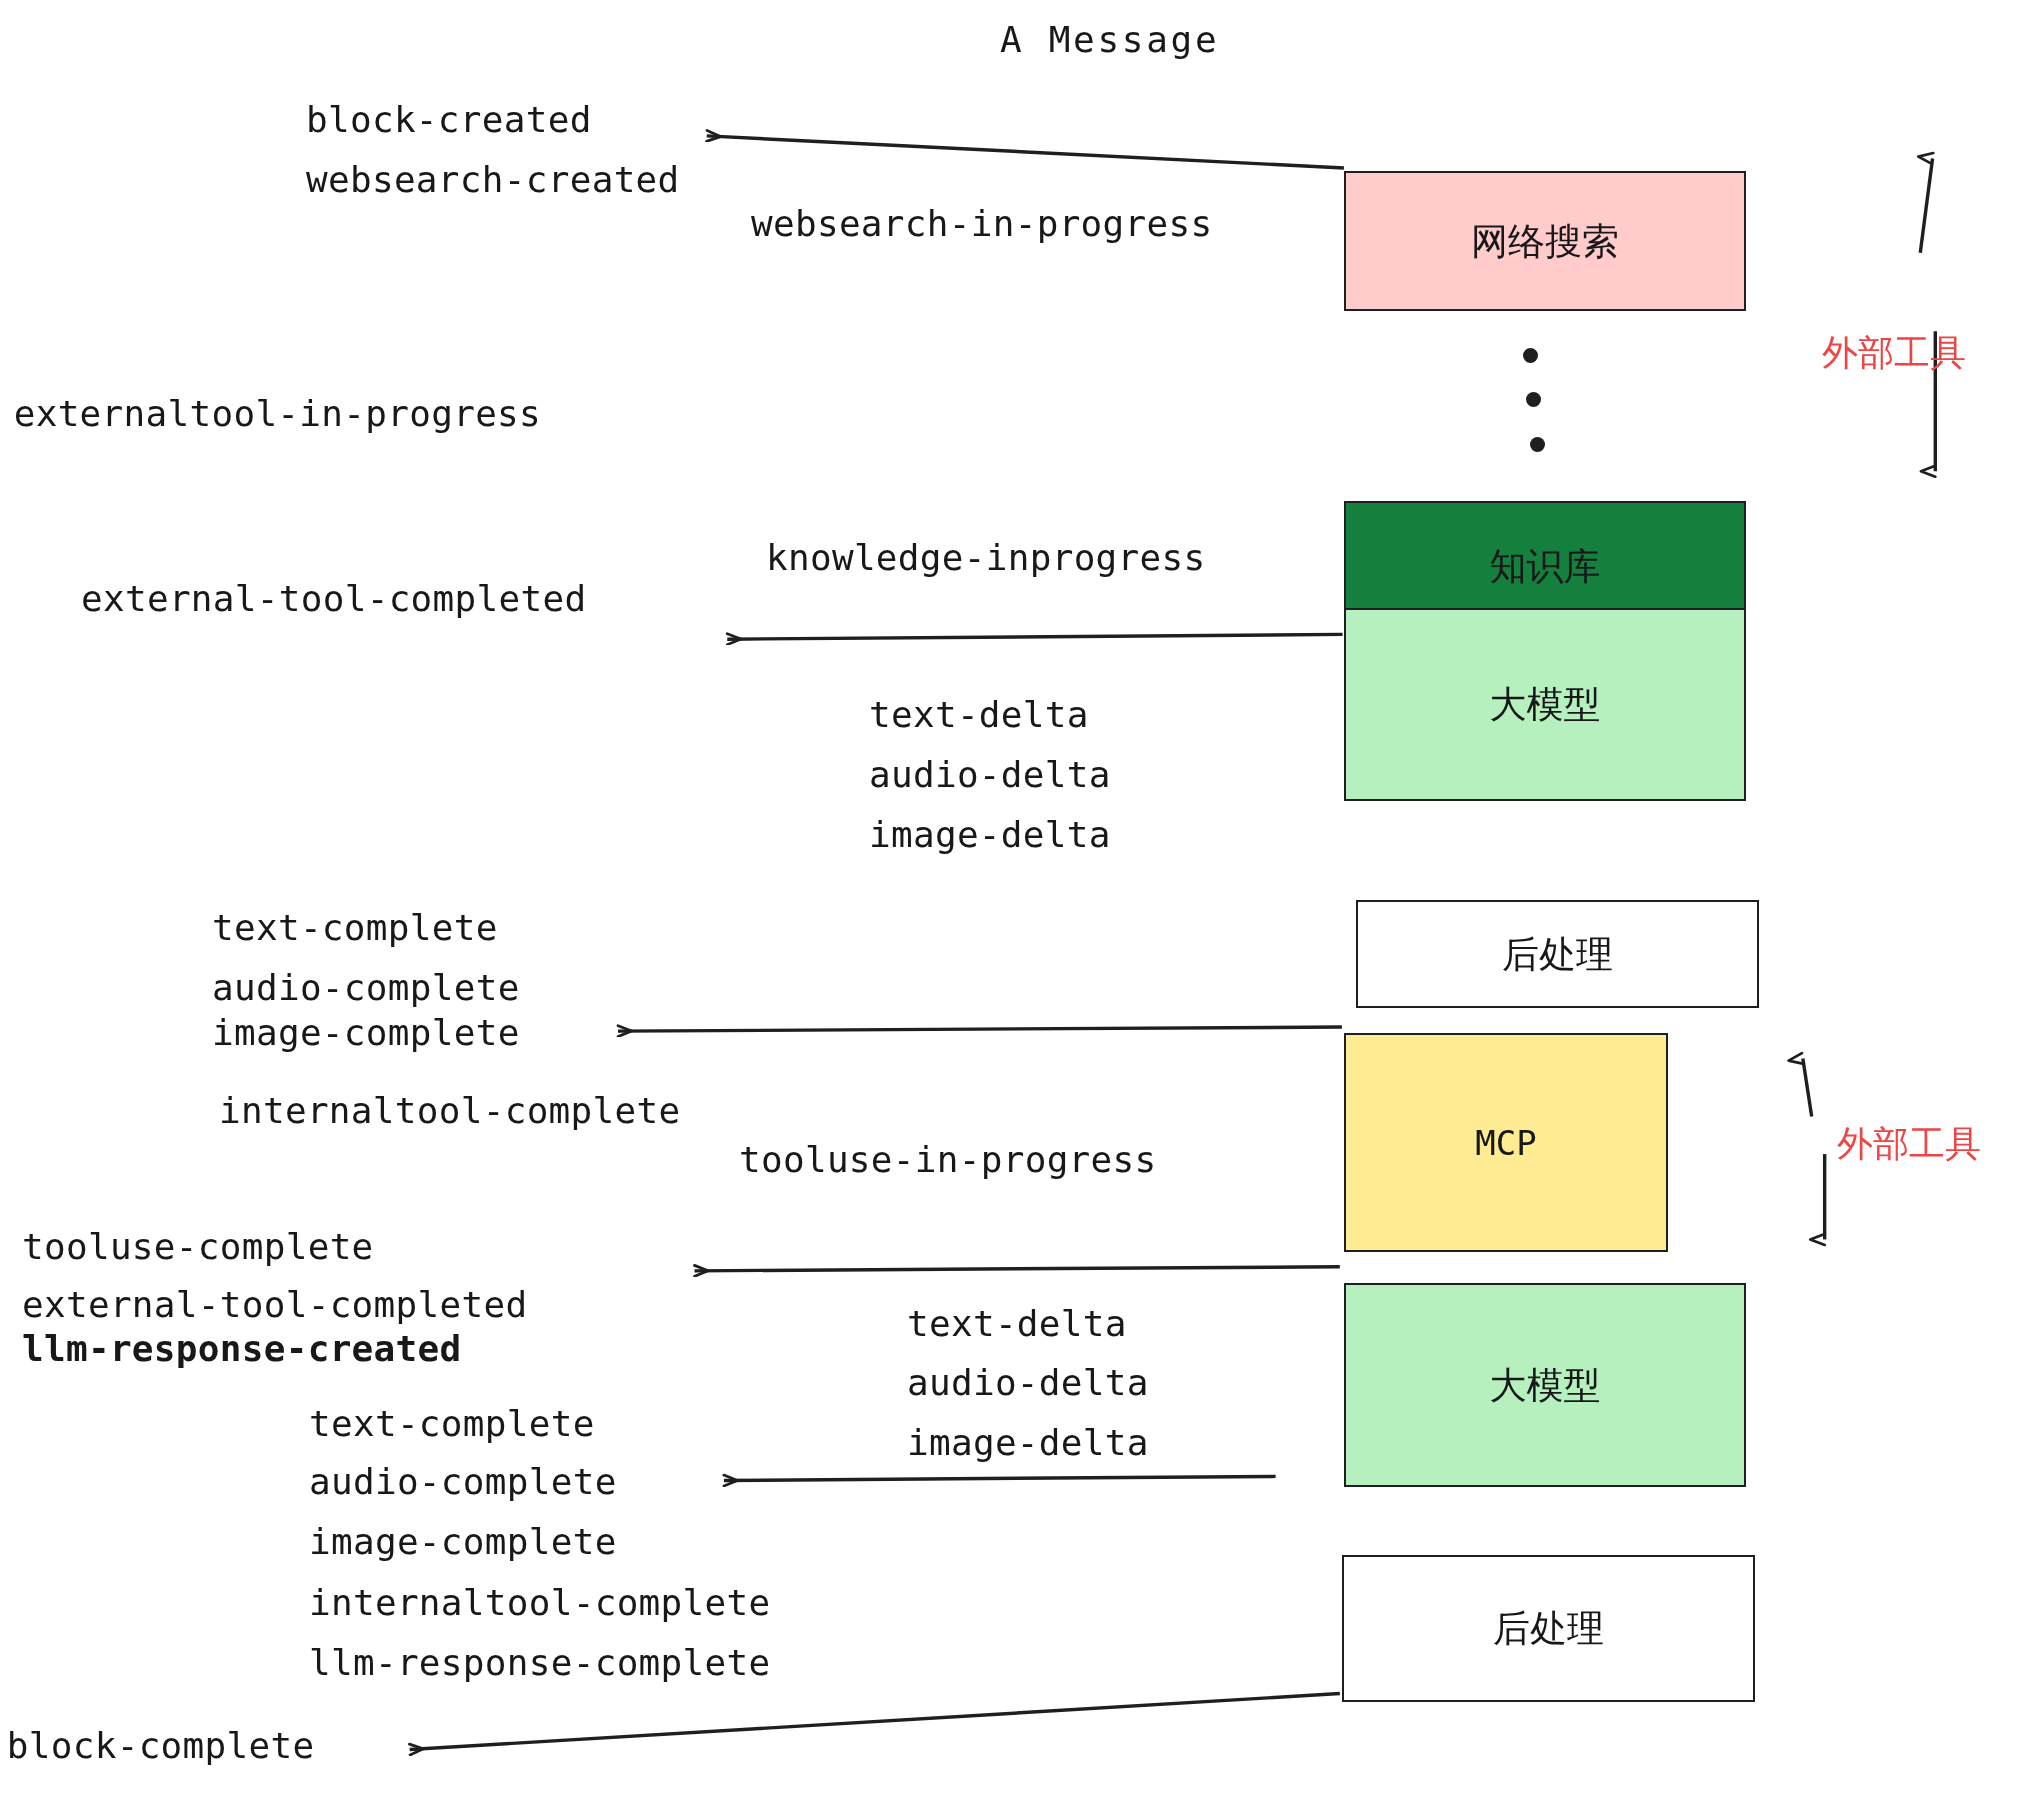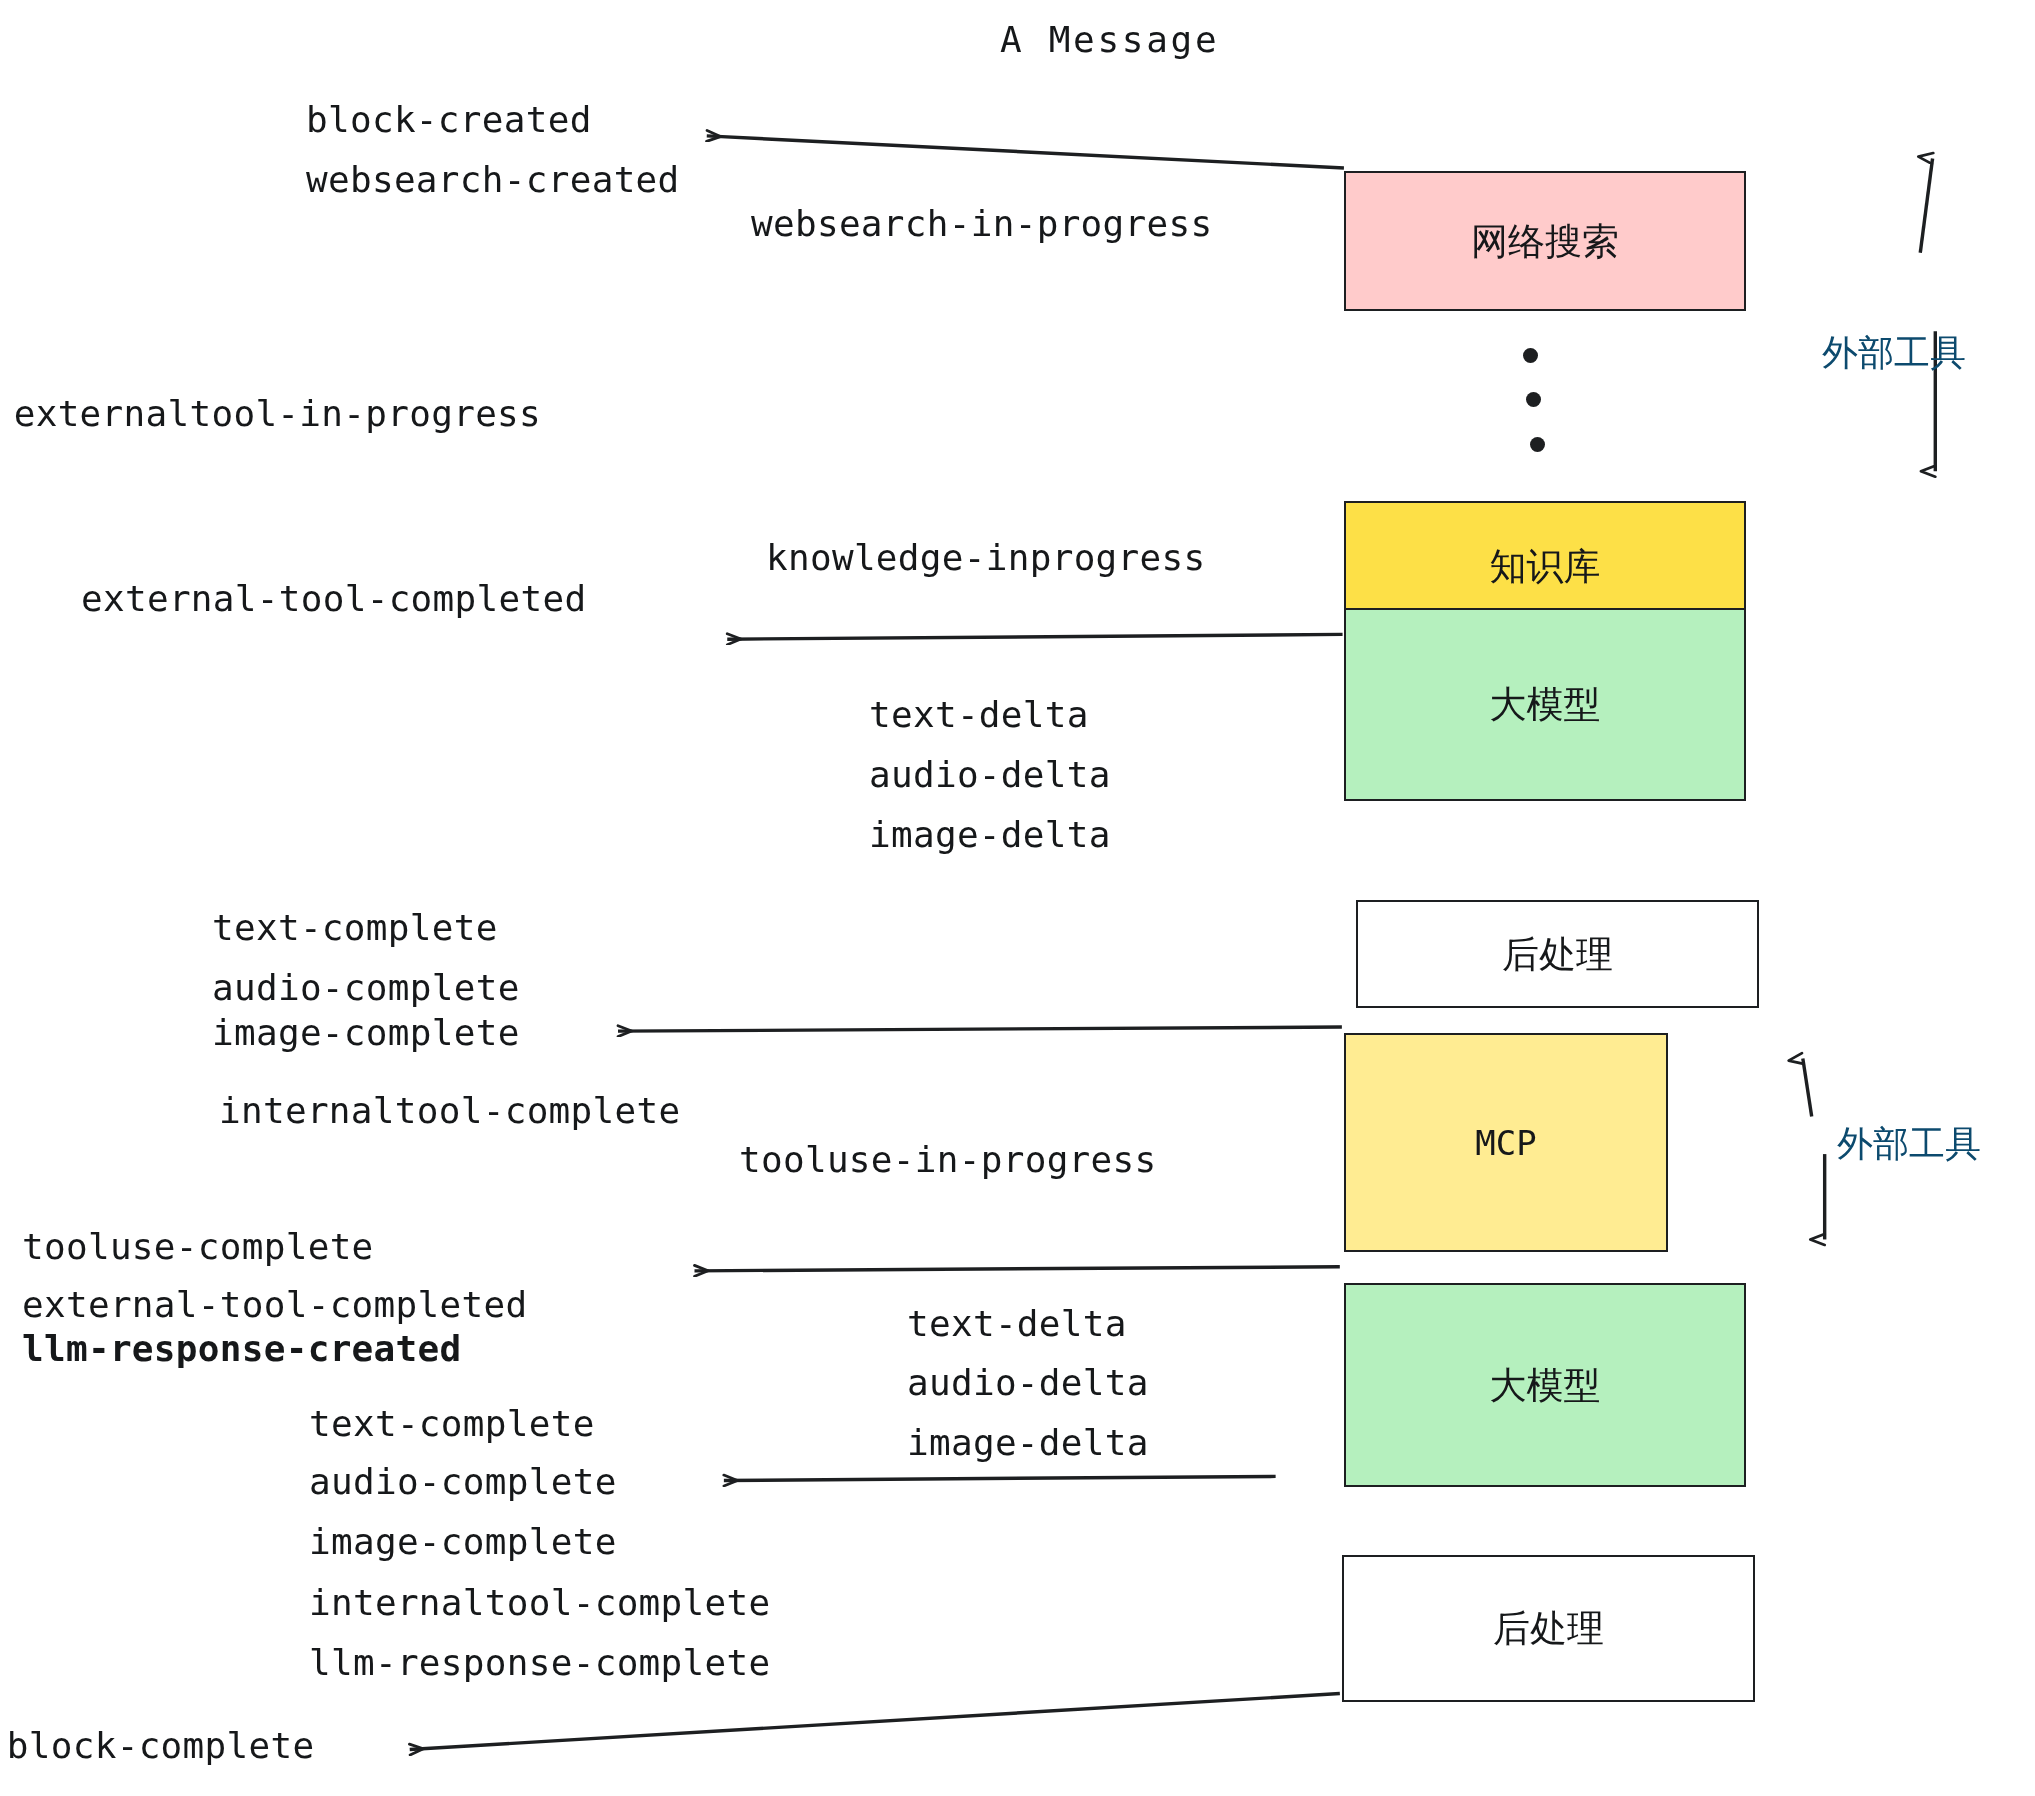--- a/index.html
+++ b/index.html
@@ -24,21 +24,21 @@
     position:absolute;
     white-space:nowrap;
     color:#16181a;
     font-family:"DejaVu Sans Mono","Liberation Mono",monospace;
     font-size:36px;
     letter-spacing:2.7px;
   }
   .cjk{
     position:absolute;
     white-space:nowrap;
-    color:#0c4a6e;
+    color:#ef4444;
     font-family:"DejaVu Sans","Liberation Sans",sans-serif;
     font-size:36px;
   }
   .node{
     position:absolute;
     box-sizing:border-box;
     border:2.7px solid #1d1f21;
     display:flex;
     align-items:center;
     justify-content:center;
@@ -103,21 +103,21 @@
     <path d="M2653,1635 L2640,1550" fill="none" stroke="#1d1f21" stroke-width="5" marker-end="url(#ahu)"></path>
     <path d="M2672,1690 L2672,1815" fill="none" stroke="#1d1f21" stroke-width="5" marker-end="url(#ahd)"></path>
   </svg>
 
   <div class="title" style="left:984px;top:19px;margin-left:16px;">A Message</div>
 
   <div class="node" style="left:1344px;top:171px;width:402px;height:140px;background:#ffcbcb;">
     <span>网络搜索</span>
   </div>
 
-  <div class="node" style="left:1344px;top:501px;width:402px;height:131px;background:#fde047;">
+  <div class="node" style="left:1344px;top:501px;width:402px;height:131px;background:#15803d;">
     <span>知识库</span>
   </div>
 
   <div class="node" style="left:1344px;top:608px;width:402px;height:193px;background:#b5f0be;">
     <span>大模型</span>
   </div>
 
   <div class="node" style="left:1356px;top:900px;width:403px;height:108px;background:#ffffff;">
     <span>后处理</span>
   </div>

